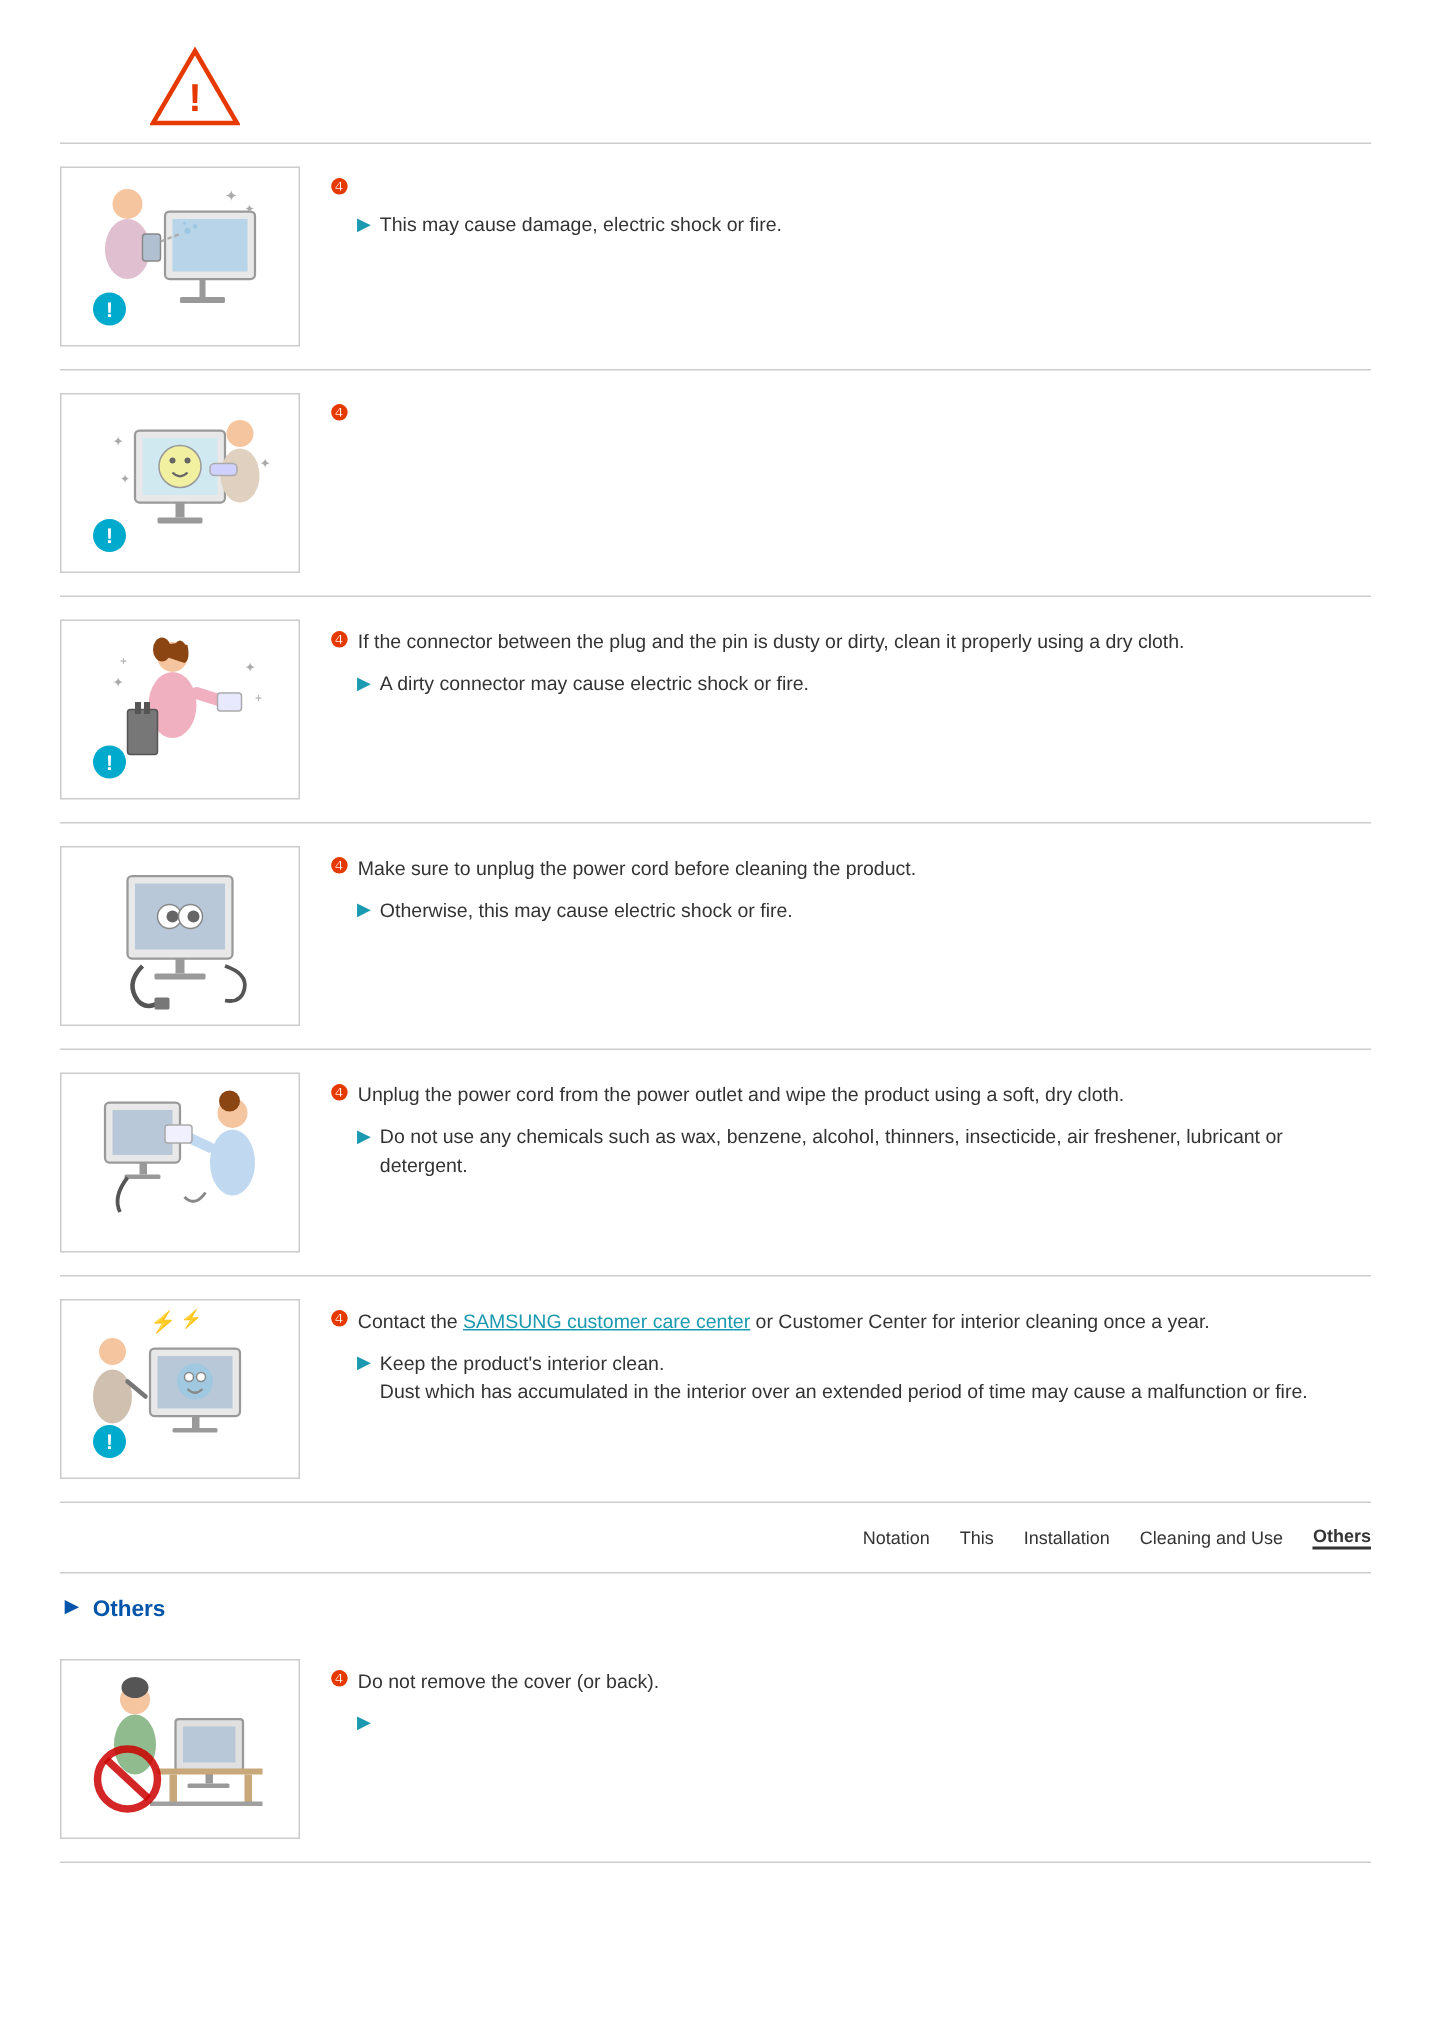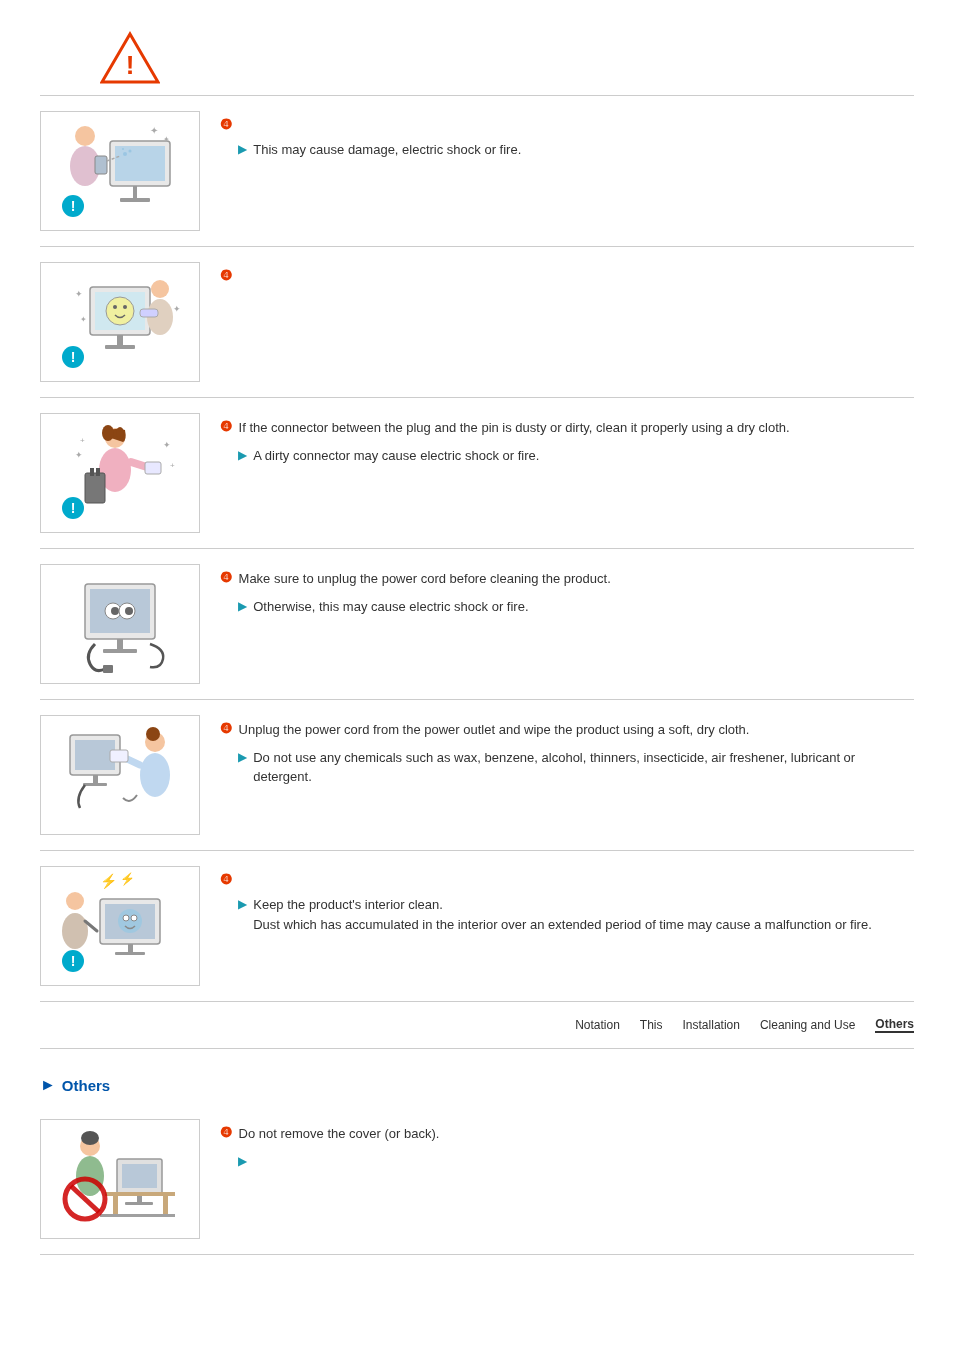--- a/index.html
+++ b/index.html
@@ -99,21 +99,21 @@
     }
 
     
     .nav-tabs {
       display: flex;
       justify-content: flex-end;
       align-items: center;
       padding: 15px 0;
       gap: 20px;
       border-bottom: 1px solid #ccc;
-      margin-bottom: 27px;
+      margin-bottom: 14px;
     }
 
     .nav-tab {
       font-size: 12px;
       color: #333;
       cursor: pointer;
       text-decoration: none;
     }
 
     .nav-tab.active {
@@ -368,20 +368,23 @@
 
         <line x1="30" y1="50" x2="42" y2="60" stroke="#777" stroke-width="3" stroke-linecap="round"></line>
 
         <circle cx="18" cy="90" r="11" fill="#00aacc"></circle>
         <text x="18" y="95" text-anchor="middle" font-size="14" font-weight="bold" fill="white">!</text>
       </svg>
     </div>
     <div class="section-content">
       <div class="main-point">
         <span class="bullet-d">❹</span>
+        <span class="main-point-text">
+          Contact the <a class="link-text" href="#">SAMSUNG customer care center</a><span> or Customer Center for interior cleaning once a year.</span>
+        </span>
       </div>
       <div class="sub-point">
         <span class="arrow-bullet">▶</span>
         <span class="sub-point-text">Keep the product's interior clean.<br>Dust which has accumulated in the interior over an extended period of time may cause a malfunction or fire.</span>
       </div>
     </div>
   </div>
 
   <div class="nav-tabs">
     <a class="nav-tab" href="#">Notation</a>

